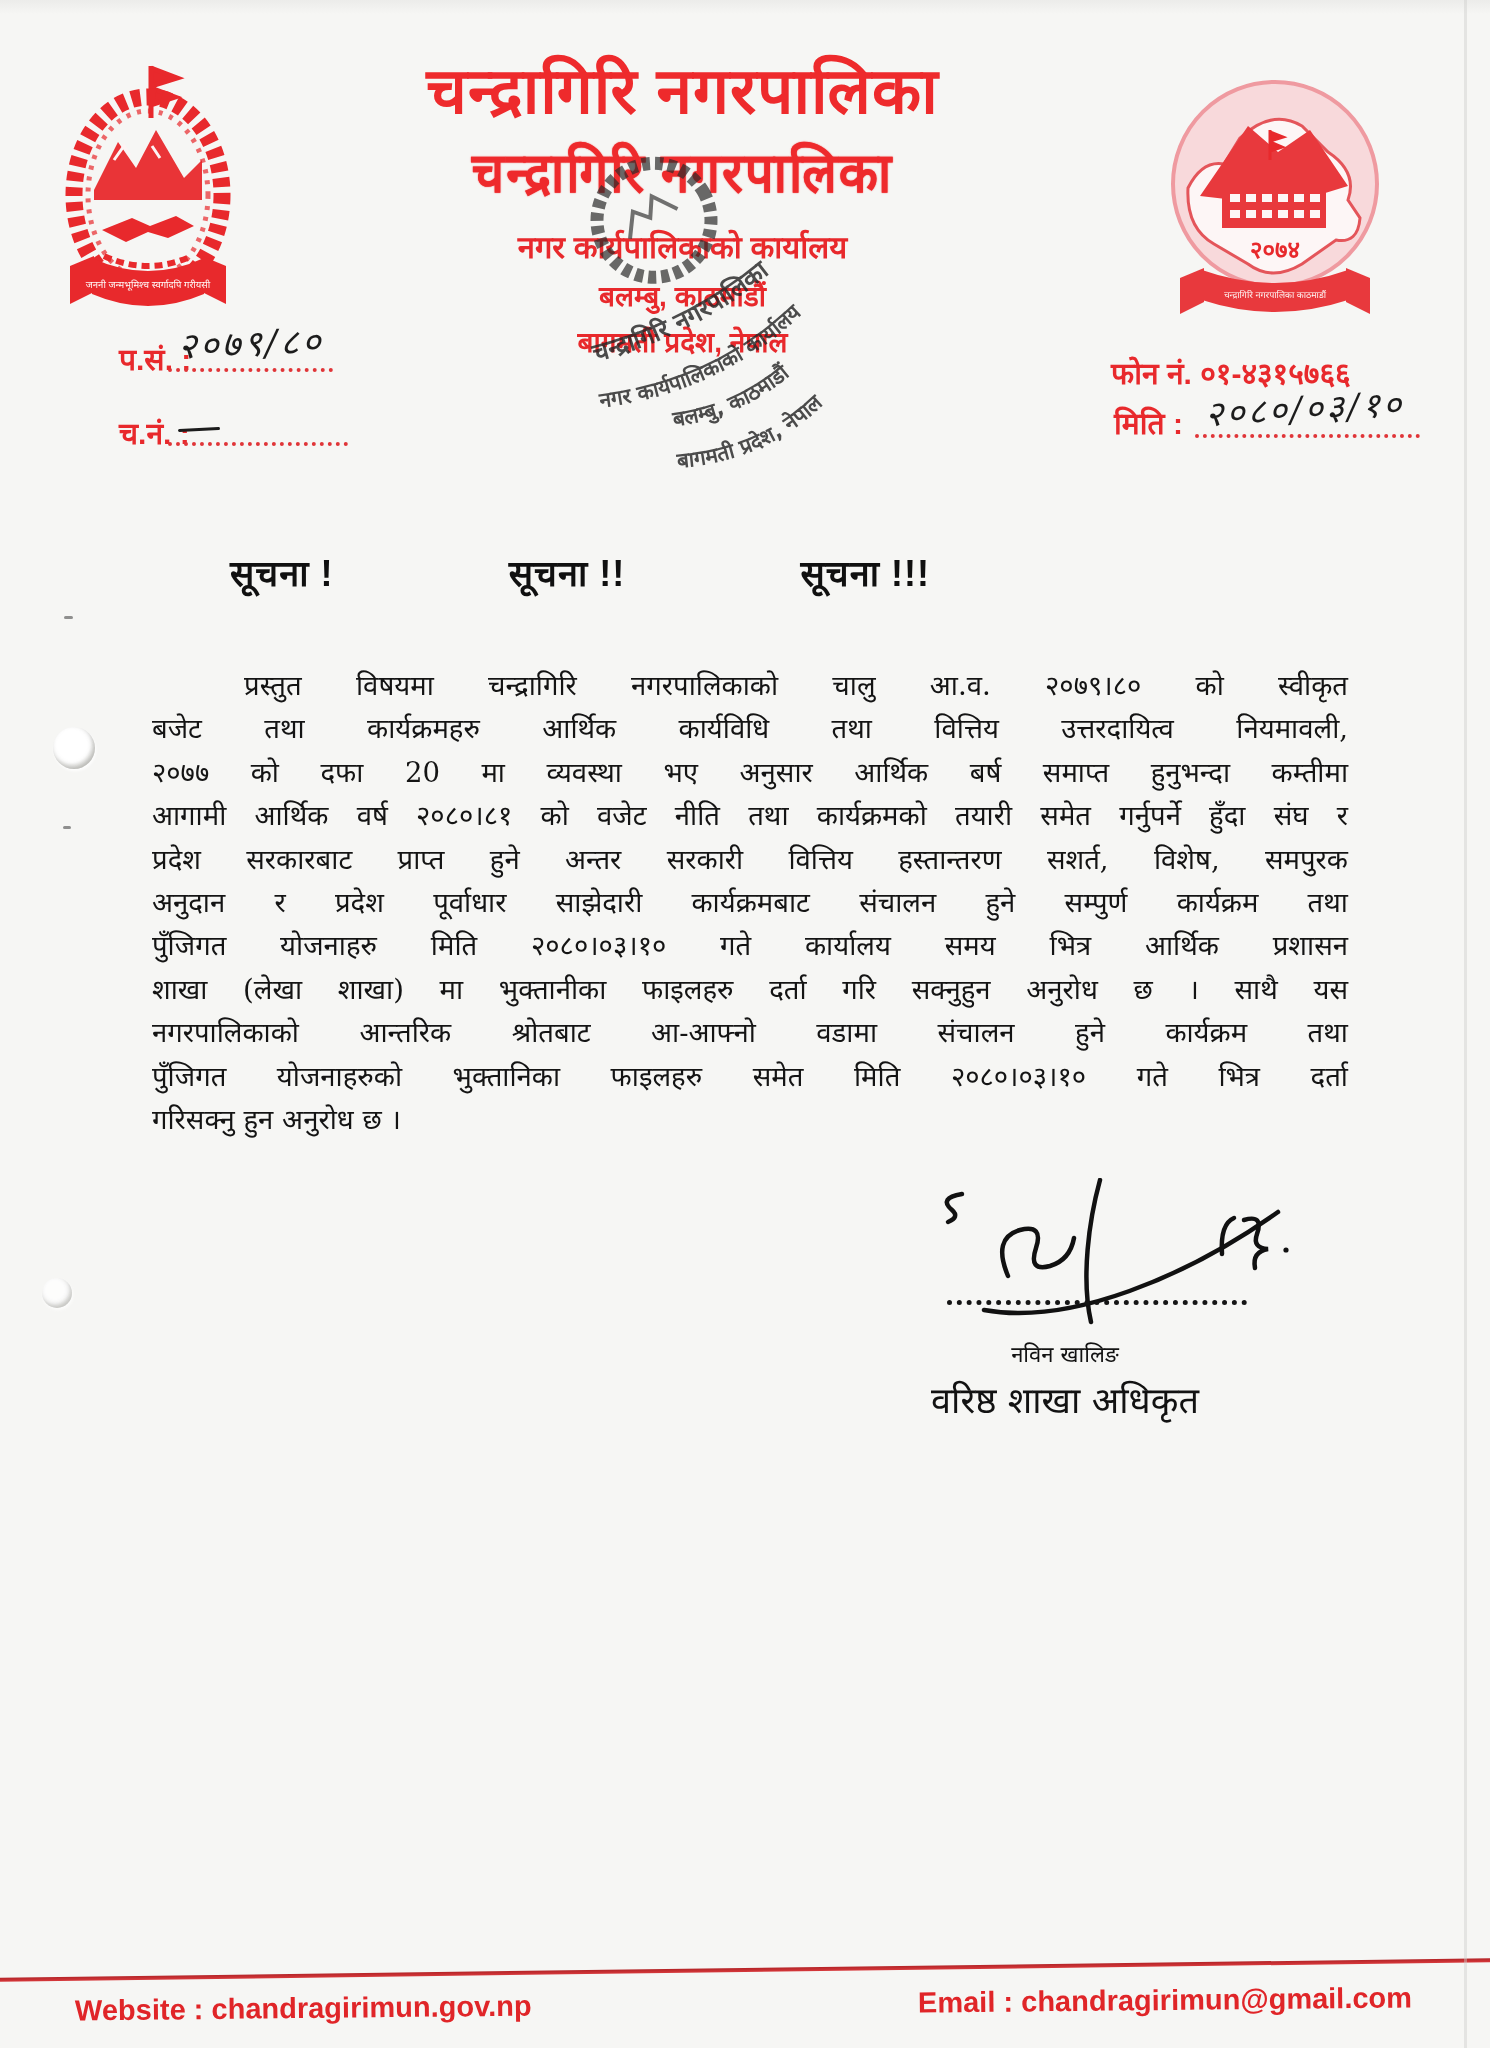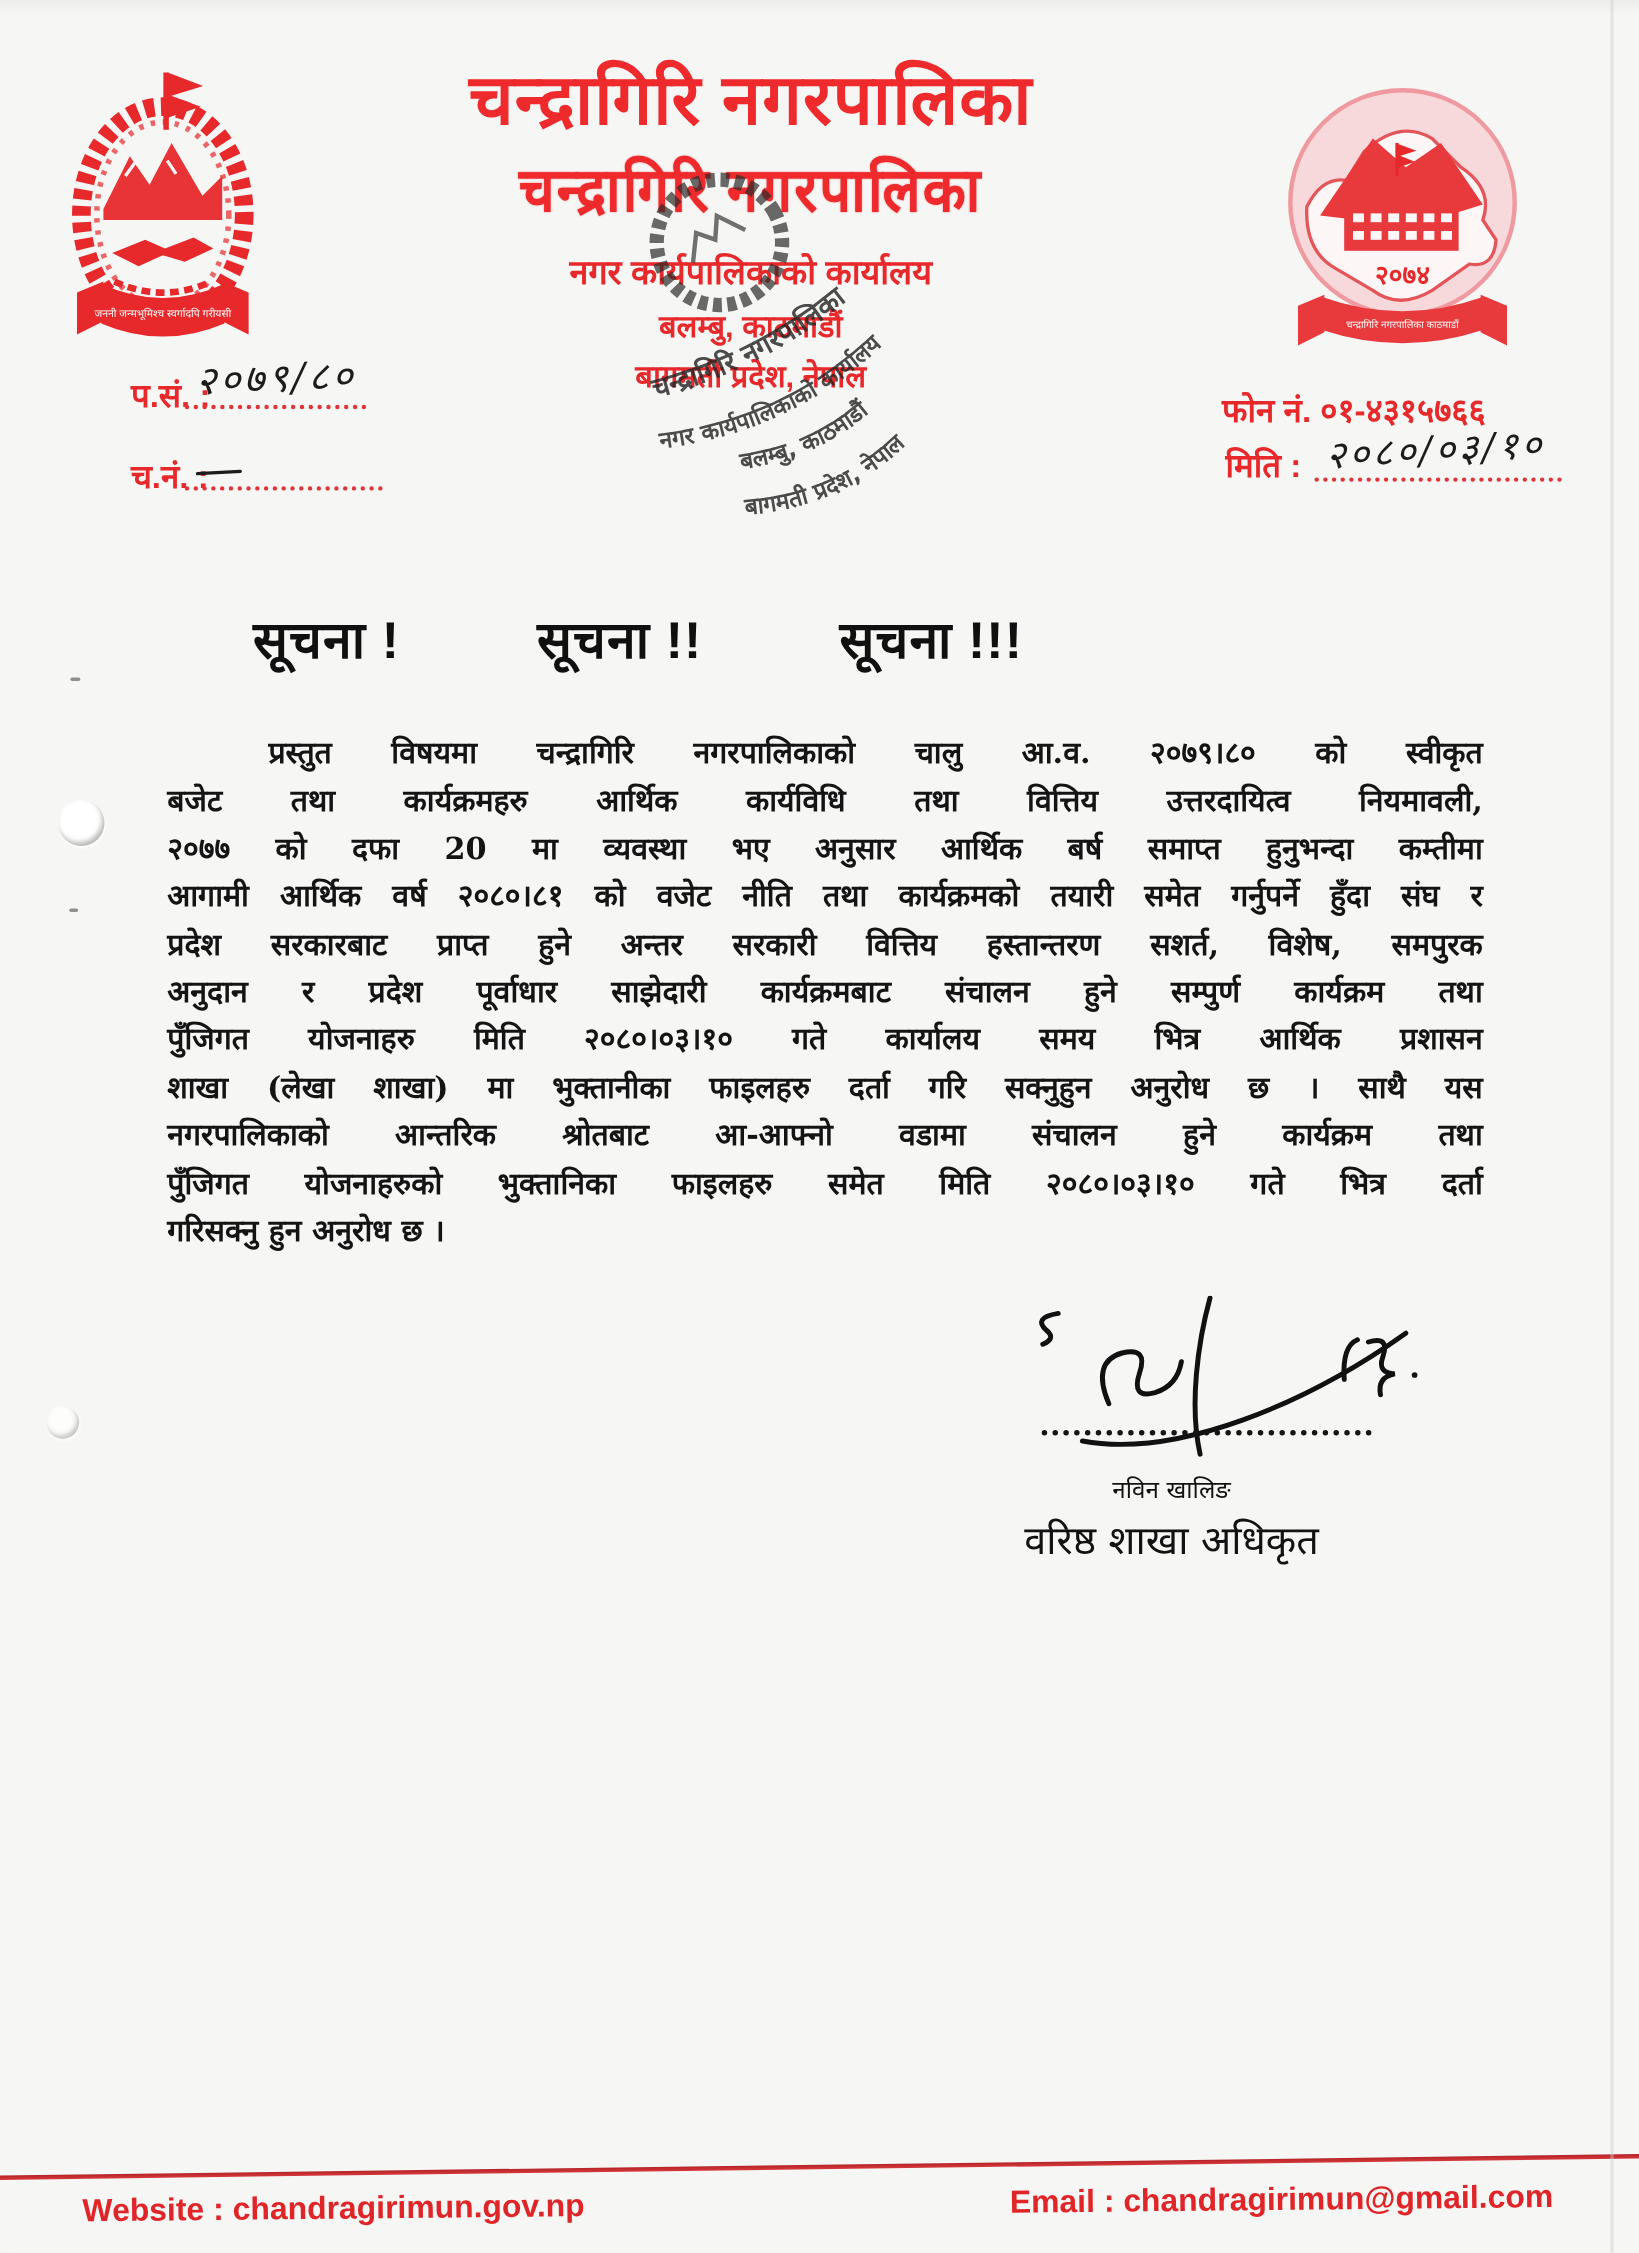--- a/index.html
+++ b/index.html
@@ -34,26 +34,26 @@
   .label-red{font-size:30px; font-weight:bold; color:#e8292c;margin-left:24px;}
   .handwrite{
     font-family:"DejaVu Serif","Liberation Serif",serif;
     font-style:italic; color:#1c1c1c; letter-spacing:3px;
   }
   .dotline{border-bottom:4px dotted #e03538;}
   .dash-mark{background:#1c1c1c; height:3px; border-radius:2px;}
 
   
   .notice-row{left:230px; top:548px; width:700px; display:flex; justify-content:space-between;}
-  .notice-word{font-size:47px; font-weight:800; color:#101010; letter-spacing:1px;text-align:center;}
+  .notice-word{font-size:36px; font-weight:800; color:#101010; letter-spacing:1px;text-align:center;}
 
   
   .body-block{left:152px; top:664px; width:1196px;
     font-family:"DejaVu Serif","Liberation Serif",serif;
-    font-size:27.5px; line-height:43.4px; color:#141414;font-weight:bold;}
+    font-size:27.5px; line-height:43.4px; color:#141414;}
   .body-line{text-align:justify; text-align-last:justify;}
   .body-line.first{text-indent:92px;}
   .body-line.last{text-align-last:left;}
 
   
   .sig-svg{left:770px; top:1178px; width:530px; height:160px;}
   .sig-dotline{left:947px; top:1300px; width:300px; border-bottom:5px dotted #151515;}
   .sig-name-block{left:865px; top:1338px; width:400px; text-align:center;
     font-family:"DejaVu Sans","Liberation Sans",sans-serif;}
   .sig-name{font-size:22px; color:#121212;}

